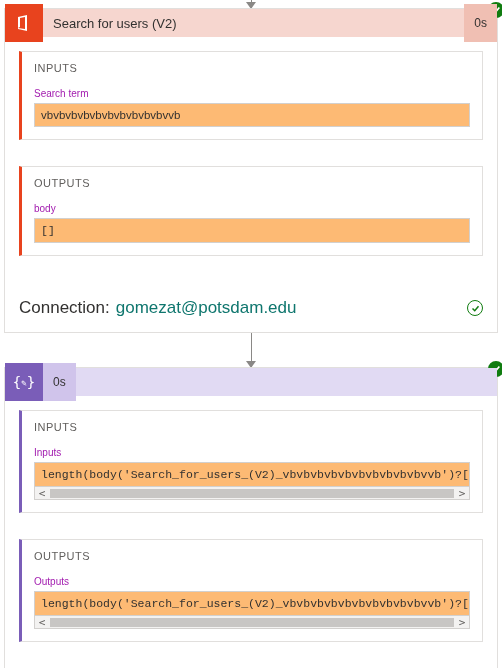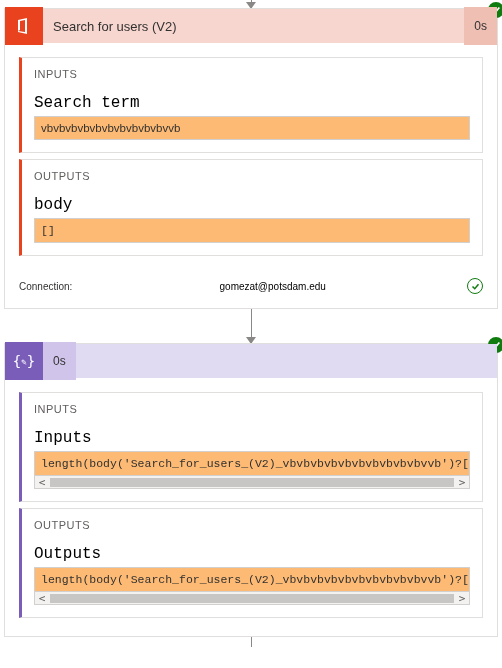--- a/index.html
+++ b/index.html
@@ -33,21 +33,21 @@
   }
   .card {
     border: 1px solid #e1dfdd;
     margin: 0 4px;
     position: relative;
     background: #ffffff;
   }
   .card-header {
     display: flex;
     align-items: center;
-    height: 34px;
+    height: 28px;
     position: relative;
   }
   .header-office { background: #f6d6cf; }
   .header-compose { background: #e1daf3; }
   .card-icon {
     width: 38px; height: 38px;
     display: flex;
     align-items: center;
     justify-content: center;
     flex-shrink: 0;
@@ -71,40 +71,39 @@
     display: flex;
     align-items: center;
     justify-content: center;
   }
   .status-badge svg { width: 10px; height: 10px; }
   .card-body {
     padding: 14px 14px 12px 14px;
   }
   .section {
     border: 1px solid #e1dfdd;
-    margin-bottom: 6px;
+    margin-bottom: 26px;
     padding: 10px 12px 12px 12px;
     position: relative;
   }
   .section.inputs { border-left: 3px solid #e8431e; }
   .section.outputs { border-left: 3px solid #e8431e; }
   .section.compose-in { border-left: 3px solid #7a5db8; }
   .section.compose-out { border-left: 3px solid #7a5db8; }
   .section-title {
     font-size: 11px;
     letter-spacing: 0.5px;
     color: #605e5c;
     text-transform: uppercase;
     margin-bottom: 14px;
   }
   .field-label {
-    font-size: 16px;
-    color: #000000;
+    font-size: 10px;
+    color: #a21caf;
     margin-bottom: 4px;
-    font-family: Liberation Mono, monospace;
   }
   .field-value {
     border: 1px solid #d2d0ce;
     background: #fdba74;
     padding: 5px 6px;
     font-size: 11.5px;
     color: #323130;
     min-height: 24px;
     overflow: hidden;
     white-space: nowrap;
@@ -136,24 +135,24 @@
     flex: 1;
     height: 9px;
     background: #c8c6c4;
     margin: 0 1px;
     position: relative;
   }
   .connection-row {
     display: flex;
     align-items: center;
     padding: 4px 14px 14px 14px;
-    font-size: 10px;
+    font-size: 17px;
   }
   .connection-label { color: #323130; margin-right: 6px; }
-  .connection-link { color: #000000; text-decoration: none; flex: 1; text-align: center; }
+  .connection-link { color: #0f766e; text-decoration: none; flex: 1; }
   .conn-check {
     width: 16px; height: 16px;
     border: 1.5px solid #107c10;
     border-radius: 50%;
     display: flex;
     align-items: center;
     justify-content: center;
   }
   .conn-check svg { width: 9px; height: 9px; }
   .office-glyph {

